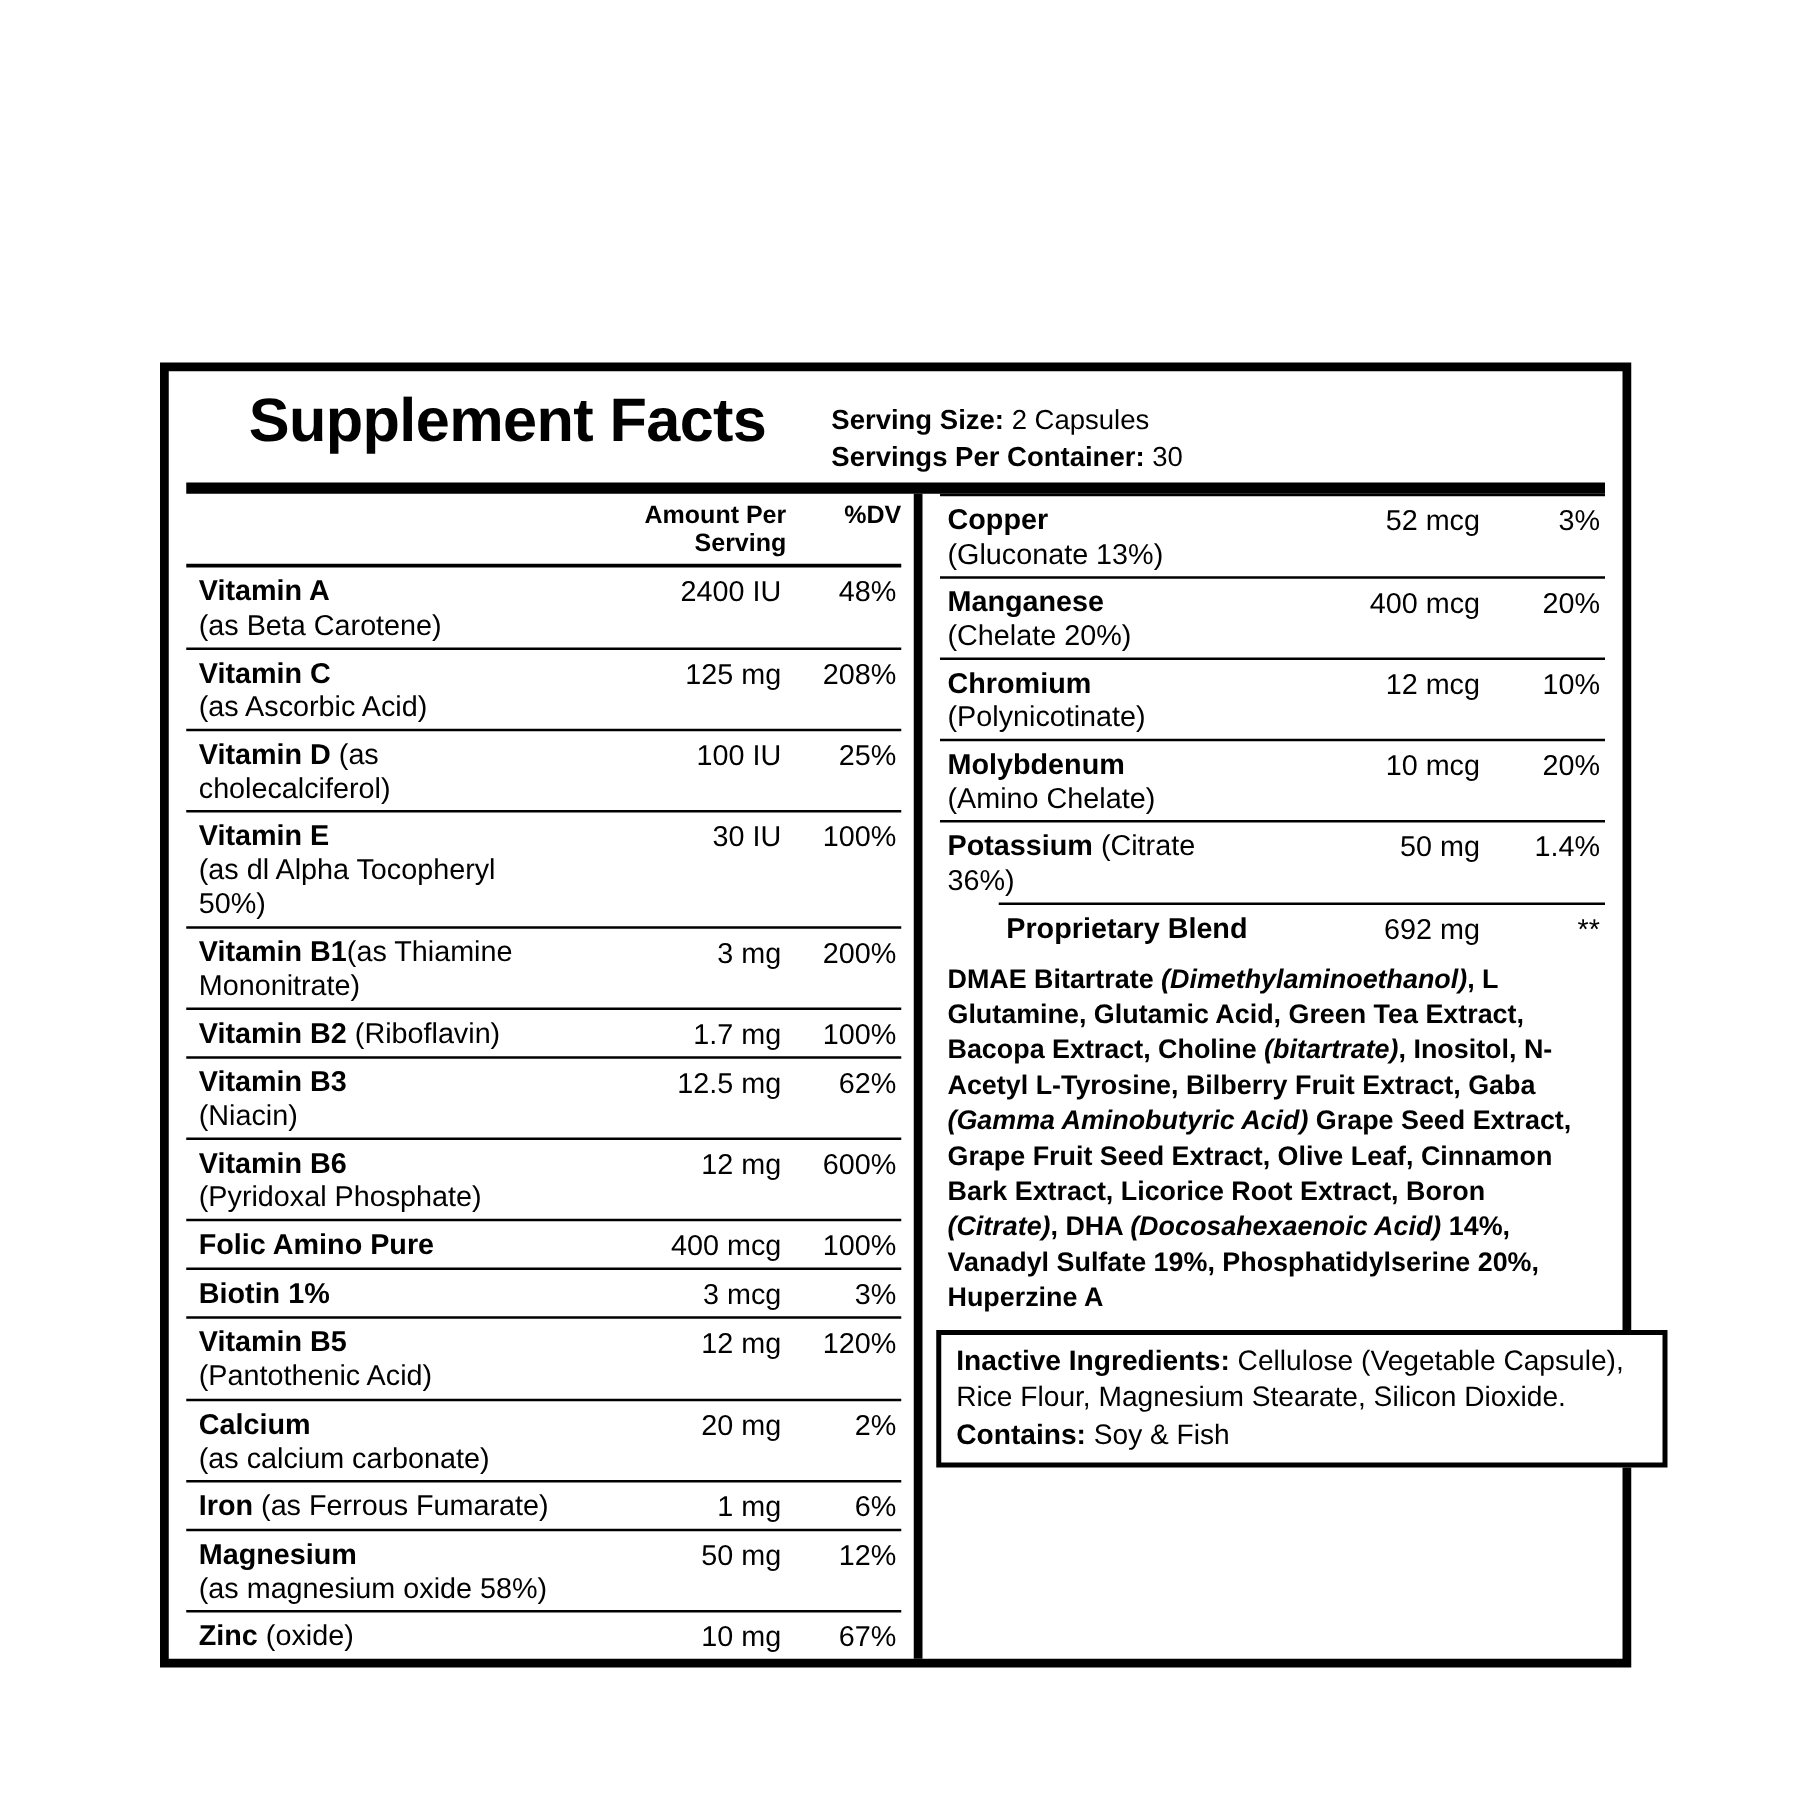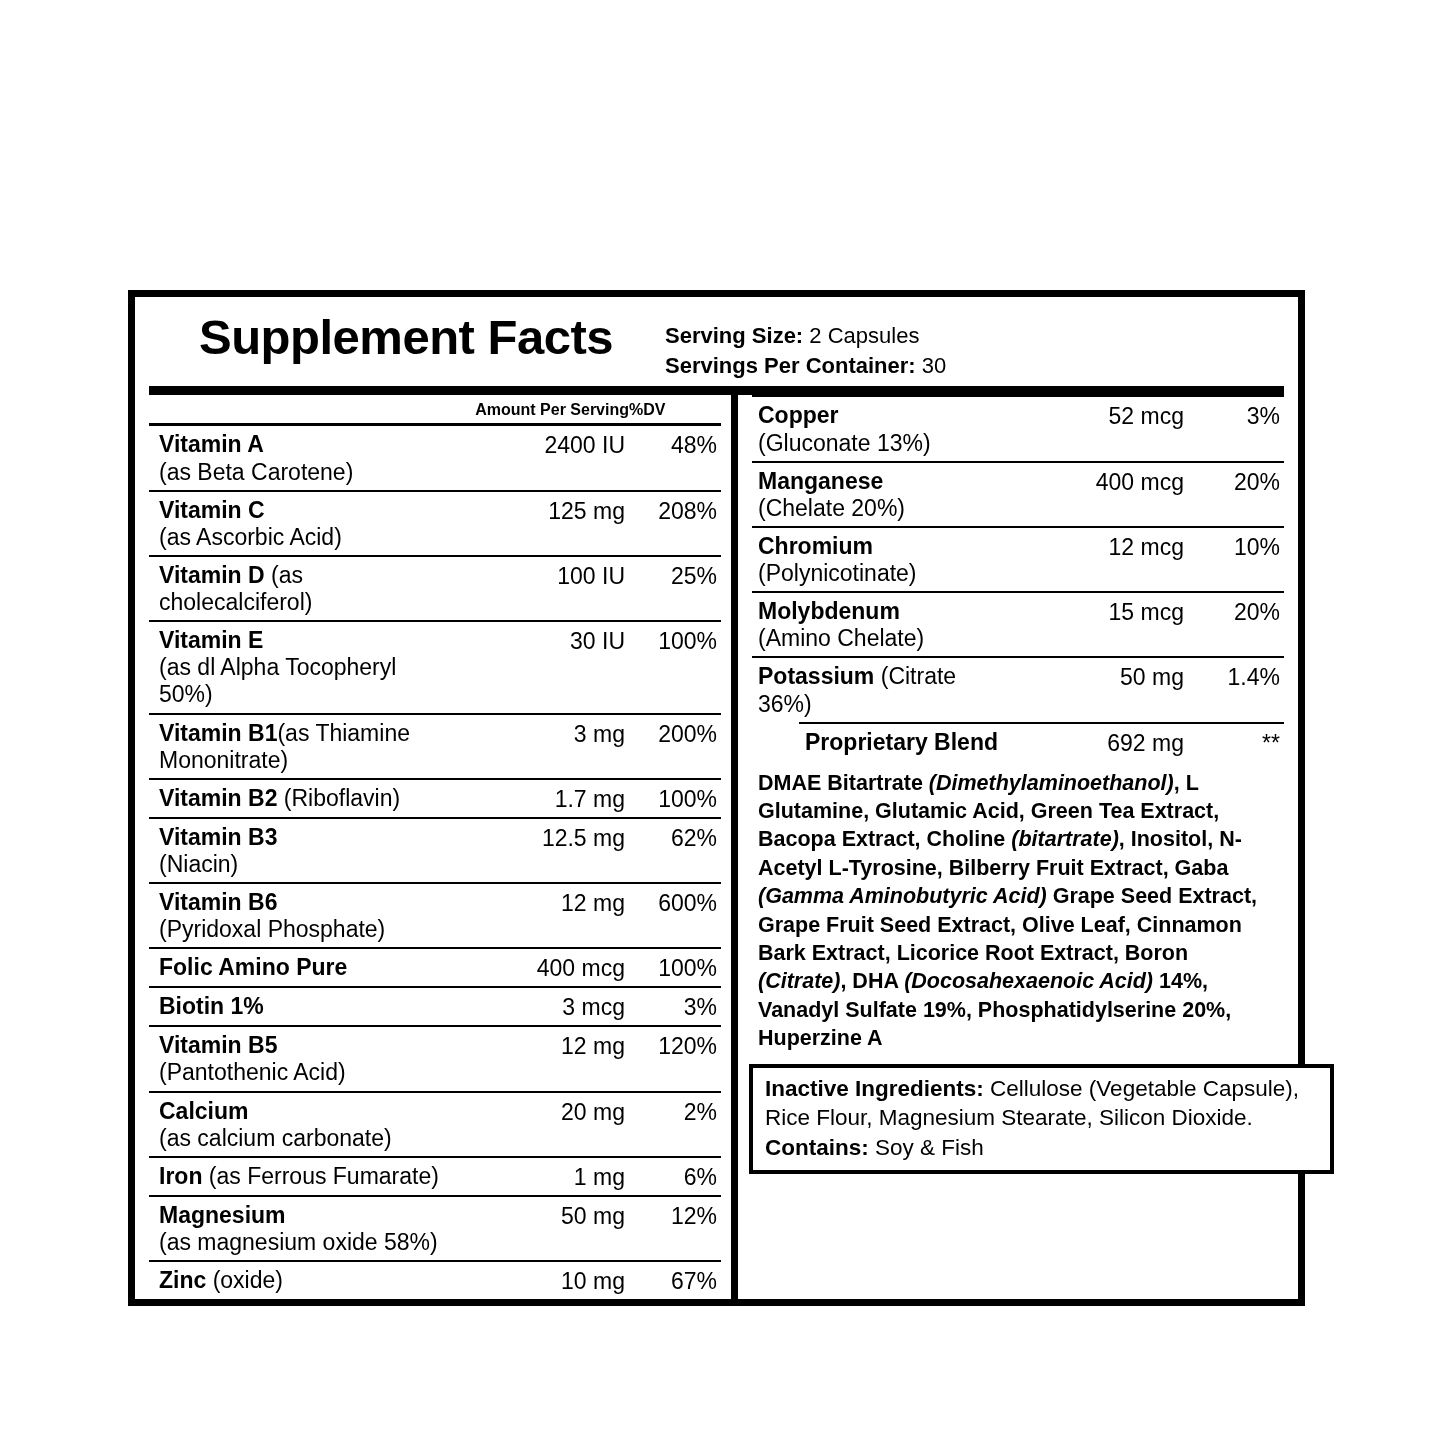--- a/index.html
+++ b/index.html
@@ -75,26 +75,26 @@
   .col-right {
     flex: 1;
     box-sizing: border-box;
     padding-left: 10px;
   }
 
   .colhead {
     display: flex;
     justify-content: flex-end;
     align-items: baseline;
-    font-size: 16px;
+    font-size: 20px;
     font-weight: bold;
     padding: 6px 0 4px 0;
   }
   .colhead .amt { width: 182px; text-align: right; }
-  .colhead .dv { width: 92px; }
+  .colhead .dv { width: 92px; text-align: right; }
 
   .row {
     display: flex;
     align-items: flex-start;
     padding: 5px 0 4px 0;
     border-top: 2px solid #000;
   }
   .row.first { border-top: 3px solid #000; }
   .row .nm {
     flex: 1;
@@ -282,21 +282,21 @@
             <div class="amt">400 mcg</div>
             <div class="dv">20%</div>
           </div>
           <div class="row">
             <div class="nm"><b>Chromium</b><div class="sub">(Polynicotinate)</div></div>
             <div class="amt">12 mcg</div>
             <div class="dv">10%</div>
           </div>
           <div class="row">
             <div class="nm"><b>Molybdenum</b><div class="sub">(Amino Chelate)</div></div>
-            <div class="amt">15 mcg</div>
+            <div class="amt">10 mcg</div>
             <div class="dv">20%</div>
           </div>
           <div class="row">
             <div class="nm"><b>Potassium</b><span class="sub"> (Citrate 36%)</span></div>
             <div class="amt">50 mg</div>
             <div class="dv">1.4%</div>
           </div>
         </div>
 
       <div class="row blend-row">

